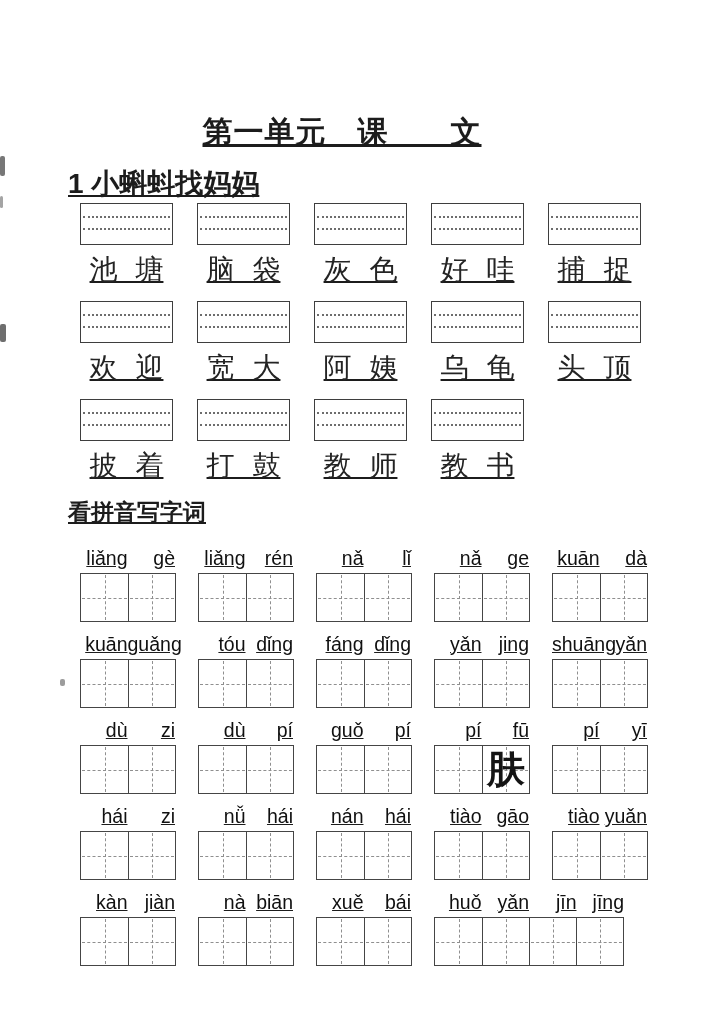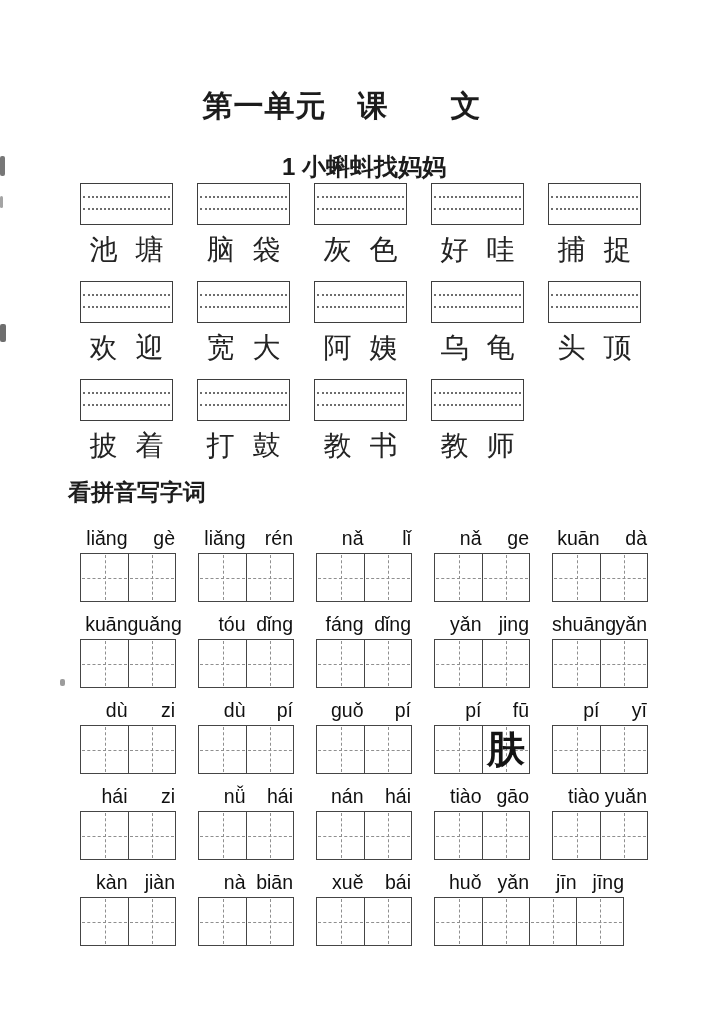--- a/index.html
+++ b/index.html
@@ -1,25 +1,25 @@
 <!DOCTYPE html>
 <html><head>
 <meta charset="utf-8">
 <style>
   html,body { margin:0; padding:0; background:#ffffff; }
   body { width:724px; height:1024px; overflow:hidden; position:relative;
          font-family:"Liberation Sans", sans-serif; color:#1c1c1c; }
   .page { box-sizing:border-box; width:724px; height:862px;
-          padding:86px 36px 0 68px; position:relative; }
+          padding:112px 36px 0 68px; position:relative;text-decoration:underline; }
 
   
   .title { width:548px; text-align:center; font-size:30px; font-weight:700;
            letter-spacing:1px; white-space:pre; }
-  .subtitle { width:592px; text-align:center; font-size:24px; font-weight:700;
-              margin-top:24px; white-space:pre; }
+  .subtitle { width:592px; text-align:left; font-size:28px; font-weight:700;
+              margin-top:12px; white-space:pre; }
   .sec-header { font-size:23px; font-weight:700; margin:0 0 18px 0; }
   .sec-header.first { margin-top:-4px; }
   .sec-header.second { margin-top:8px; margin-bottom:17px; }
 
   
   .s1-rows { margin-left:12px; }
   .s1-row { display:flex; gap:24px; margin-bottom:12px; }
   .s1-item { width:93px; flex:none; }
   .stave { height:42px; border:1.5px solid #3e3e3e; position:relative;
            box-sizing:border-box; background:#fff; }
@@ -153,28 +153,28 @@
       <div class="dot1"></div>
       <div class="dot2"></div>
     </div>
     <div class="word-label">打 鼓</div>
   </div>
         <div class="s1-item">
     <div class="stave">
       <div class="dot1"></div>
       <div class="dot2"></div>
     </div>
+    <div class="word-label">教 师</div>
+  </div>
+        <div class="s1-item">
+    <div class="stave">
+      <div class="dot1"></div>
+      <div class="dot2"></div>
+    </div>
     <div class="word-label">教 书</div>
-  </div>
-        <div class="s1-item">
-    <div class="stave">
-      <div class="dot1"></div>
-      <div class="dot2"></div>
-    </div>
-    <div class="word-label">教 师</div>
   </div>
       </div>
     </div>
 
   <div class="sec-header second">看拼音写字词</div>
   <div class="s2-rows">
       <div class="s2-row">
         <div class="s2-item">
     <div class="py">
             <span>liǎng</span>

